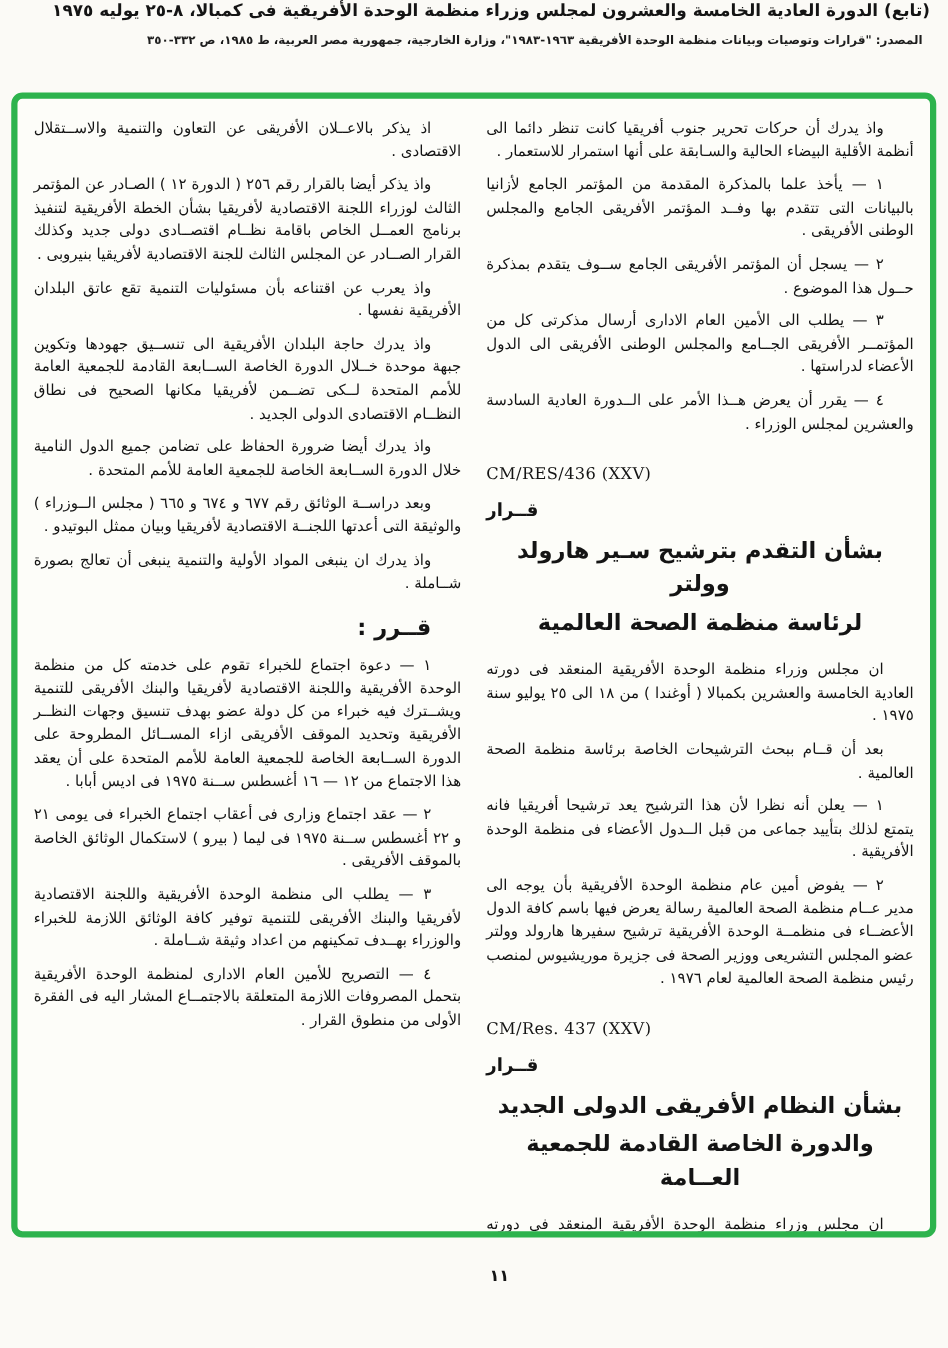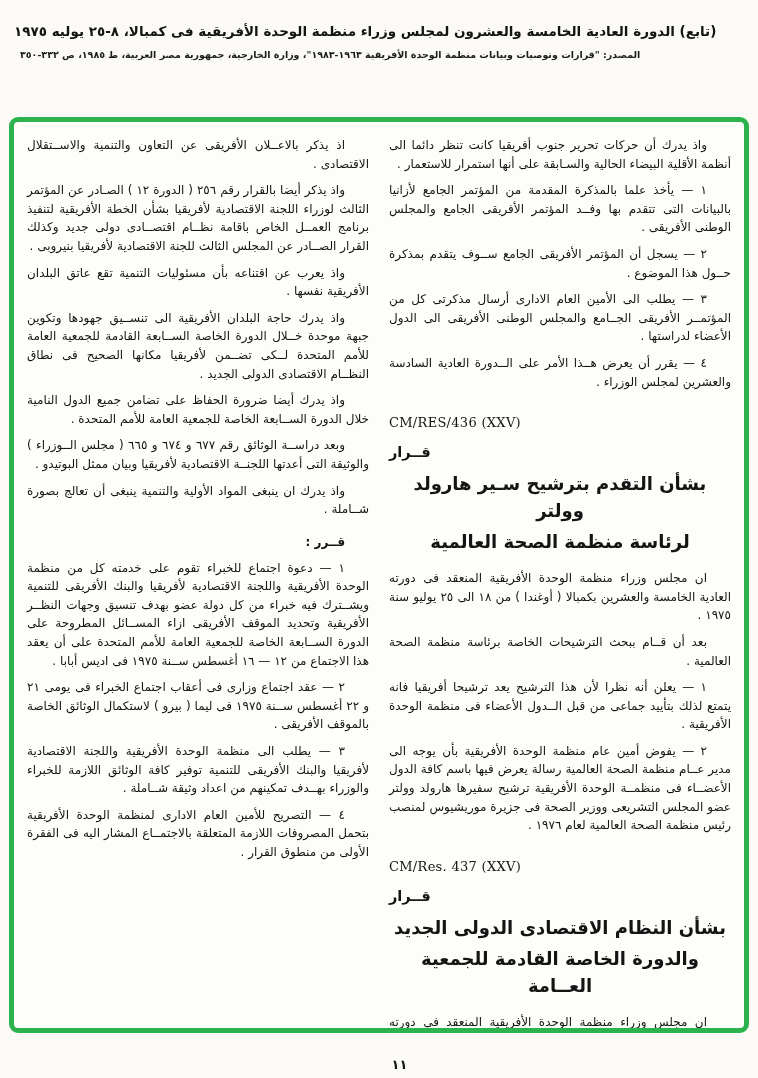--- a/index.html
+++ b/index.html
@@ -2,21 +2,21 @@
 <html lang="ar" dir="rtl"><head>
 <meta charset="utf-8">
 <style>
   * { box-sizing: border-box; }
   html, body { margin: 0; padding: 0; }
   body {
     width: 758px; height: 1078px; overflow: hidden;
     background: #fbfaf6; color: #141414;
     font-family: "DejaVu Sans", sans-serif;
   }
-  .doc-header { direction: rtl; text-align: left; padding-top: 22px; height: 117px; }
+  .doc-header { direction: rtl; text-align: right; height: 74px; }
   .header-title { font-size: 13.5px; font-weight: 700; line-height: 1.4; padding: 0 14px; }
   .header-source { font-size: 9.5px; font-weight: 700; margin-top: 8px; color: #1d1d1d; padding: 0 20px; }
 
   .frame {
     direction: rtl; display: flex; gap: 20px; align-items: flex-start;
     margin: 0 9px; height: 916px;
     border: 5px solid #2db34d; border-radius: 9px;
     padding: 14px 13px; overflow: hidden; background: #fdfdf9;
   }
   .col { flex: 1 1 0; min-width: 0; }
@@ -27,21 +27,21 @@
   }
   .code {
     direction: ltr; text-align: left;
     font-family: "DejaVu Serif", serif;
     font-size: 13px; letter-spacing: .3px;
     margin: 24px 0 14px;
   }
   .res-heading { font-size: 14.5px; font-weight: 700; text-align: left; margin: 4px 0 10px; }
   .res-subtitle { font-size: 18px; font-weight: 700; text-align: center; margin: 0 0 4px; line-height: 1.5; }
   .sub-gap { margin-bottom: 14px; }
-  .decree-label { font-size: 12px; font-weight: 700; margin: 16px 0 10px; text-indent: 24px; }
+  .decree-label { font-size: 18px; font-weight: 700; margin: 16px 0 10px; text-indent: 24px; }
 
   .doc-footer { height: 62px; display: flex; align-items: center; justify-content: center; }
   .page-number { font-size: 13px; font-weight: 700; letter-spacing: 2px; margin-left: 41px; }
 </style>
 </head>
 <body>
 
 <div class="page">
 
   <header class="doc-header">
@@ -60,21 +60,21 @@
       <div class="code">CM/RES/436 (XXV)</div>
       <div class="res-heading">قــرار</div>
       <div class="res-subtitle">بشأن التقدم بترشيح سـير هارولد وولتر</div>
       <div class="res-subtitle sub-gap">لرئاسة منظمة الصحة العالمية</div>
       <p class="para">ان مجلس وزراء منظمة الوحدة الأفريقية المنعقد فى دورته العادية الخامسة والعشرين بكمبالا ( أوغندا ) من ١٨ الى ٢٥ يوليو سنة ١٩٧٥ .</p>
       <p class="para">بعد أن قــام ببحث الترشيحات الخاصة برئاسة منظمة الصحة العالمية .</p>
       <p class="para">١ — يعلن أنه نظرا لأن هذا الترشيح يعد ترشيحا أفريقيا فانه يتمتع لذلك بتأييد جماعى من قبل الــدول الأعضاء فى منظمة الوحدة الأفريقية .</p>
       <p class="para">٢ — يفوض أمين عام منظمة الوحدة الأفريقية بأن يوجه الى مدير عــام منظمة الصحة العالمية رسالة يعرض فيها باسم كافة الدول الأعضــاء فى منظمــة الوحدة الأفريقية ترشيح سفيرها هارولد وولتر عضو المجلس التشريعى ووزير الصحة فى جزيرة موريشيوس لمنصب رئيس منظمة الصحة العالمية لعام ١٩٧٦ .</p>
       <div class="code">CM/Res. 437 (XXV)</div>
       <div class="res-heading">قــرار</div>
-      <div class="res-subtitle">بشأن النظام الاقتصادى الدولى الجديد</div>
+      <div class="res-subtitle">بشأن النظام الأفريقى الدولى الجديد</div>
       <div class="res-subtitle sub-gap">والدورة الخاصة القادمة للجمعية العــامة</div>
       <p class="para">ان مجلس وزراء منظمة الوحدة الأفريقية المنعقد فى دورته العادية الخامسة والعشرين بكمبالا ( أوغندا ) فى الفترة من ١٨ الى ٢٥ يوليو سنة ١٩٧٥ .</p>
     </section>
 
     <section class="col">
       <p class="para">اذ يذكر بالاعــلان الأفريقى عن التعاون والتنمية والاســتقلال الاقتصادى .</p>
       <p class="para">واذ يذكر أيضا بالقرار رقم ٢٥٦ ( الدورة ١٢ ) الصـادر عن المؤتمر الثالث لوزراء اللجنة الاقتصادية لأفريقيا بشأن الخطة الأفريقية لتنفيذ برنامج العمــل الخاص باقامة نظــام اقتصــادى دولى جديد وكذلك القرار الصــادر عن المجلس الثالث للجنة الاقتصادية لأفريقيا بنيروبى .</p>
       <p class="para">واذ يعرب عن اقتناعه بأن مسئوليات التنمية تقع عاتق البلدان الأفريقية نفسها .</p>
       <p class="para">واذ يدرك حاجة البلدان الأفريقية الى تنســيق جهودها وتكوين جبهة موحدة خــلال الدورة الخاصة الســابعة القادمة للجمعية العامة للأمم المتحدة لــكى تضــمن لأفريقيا مكانها الصحيح فى نطاق النظــام الاقتصادى الدولى الجديد .</p>
       <p class="para">واذ يدرك أيضا ضرورة الحفاظ على تضامن جميع الدول النامية خلال الدورة الســابعة الخاصة للجمعية العامة للأمم المتحدة .</p>

